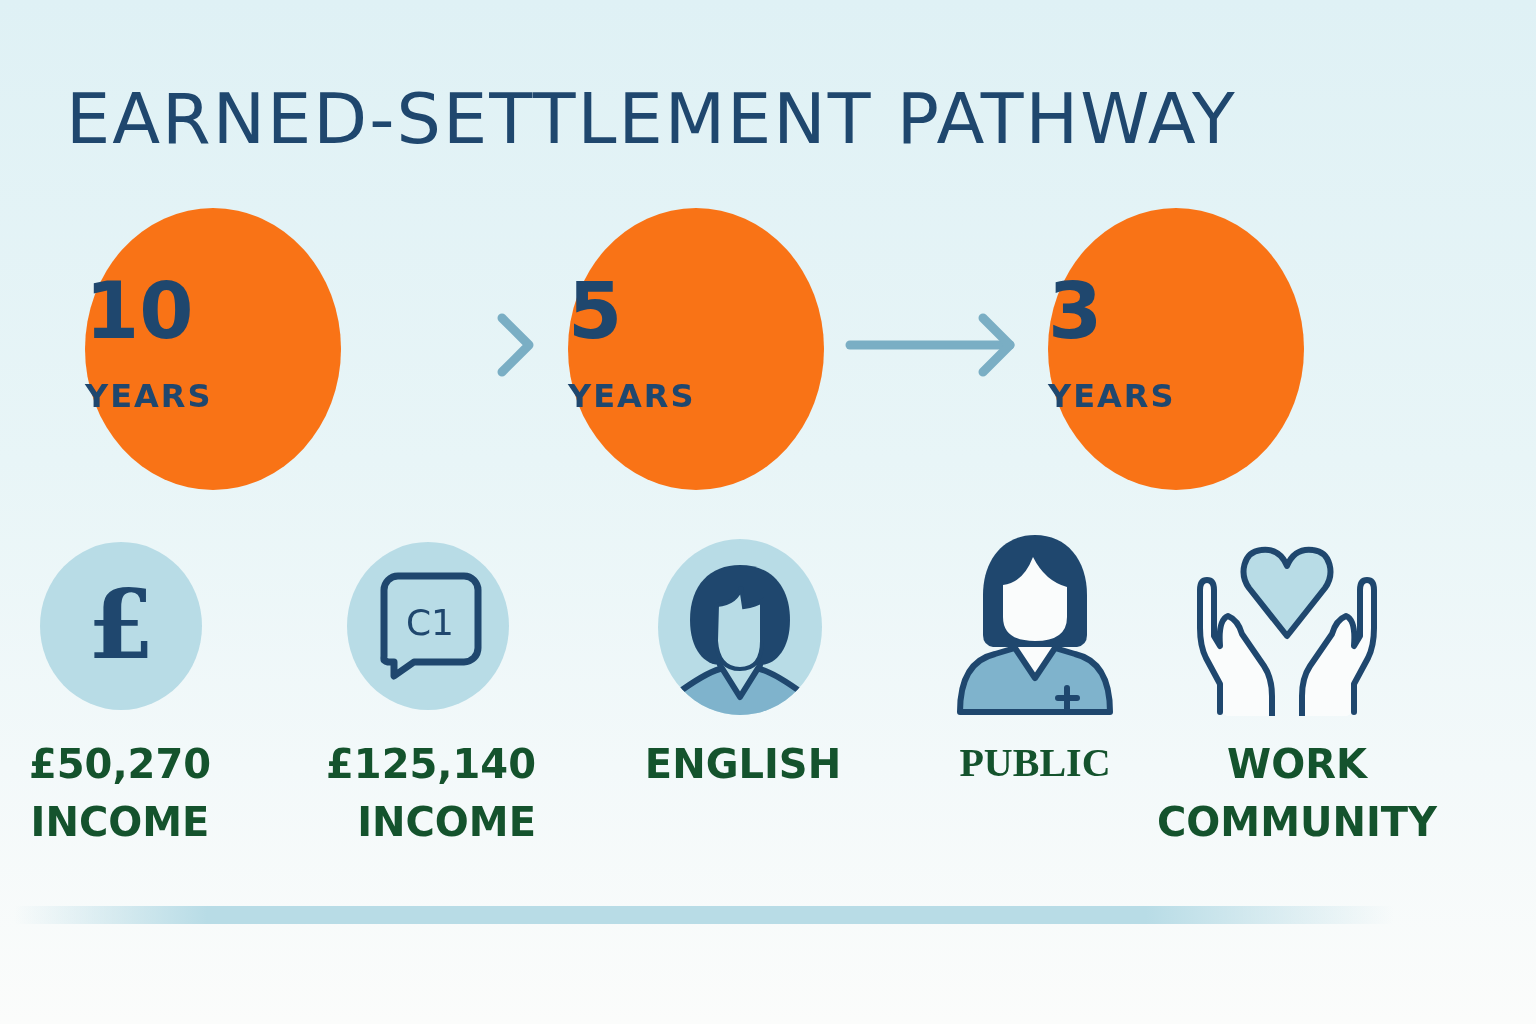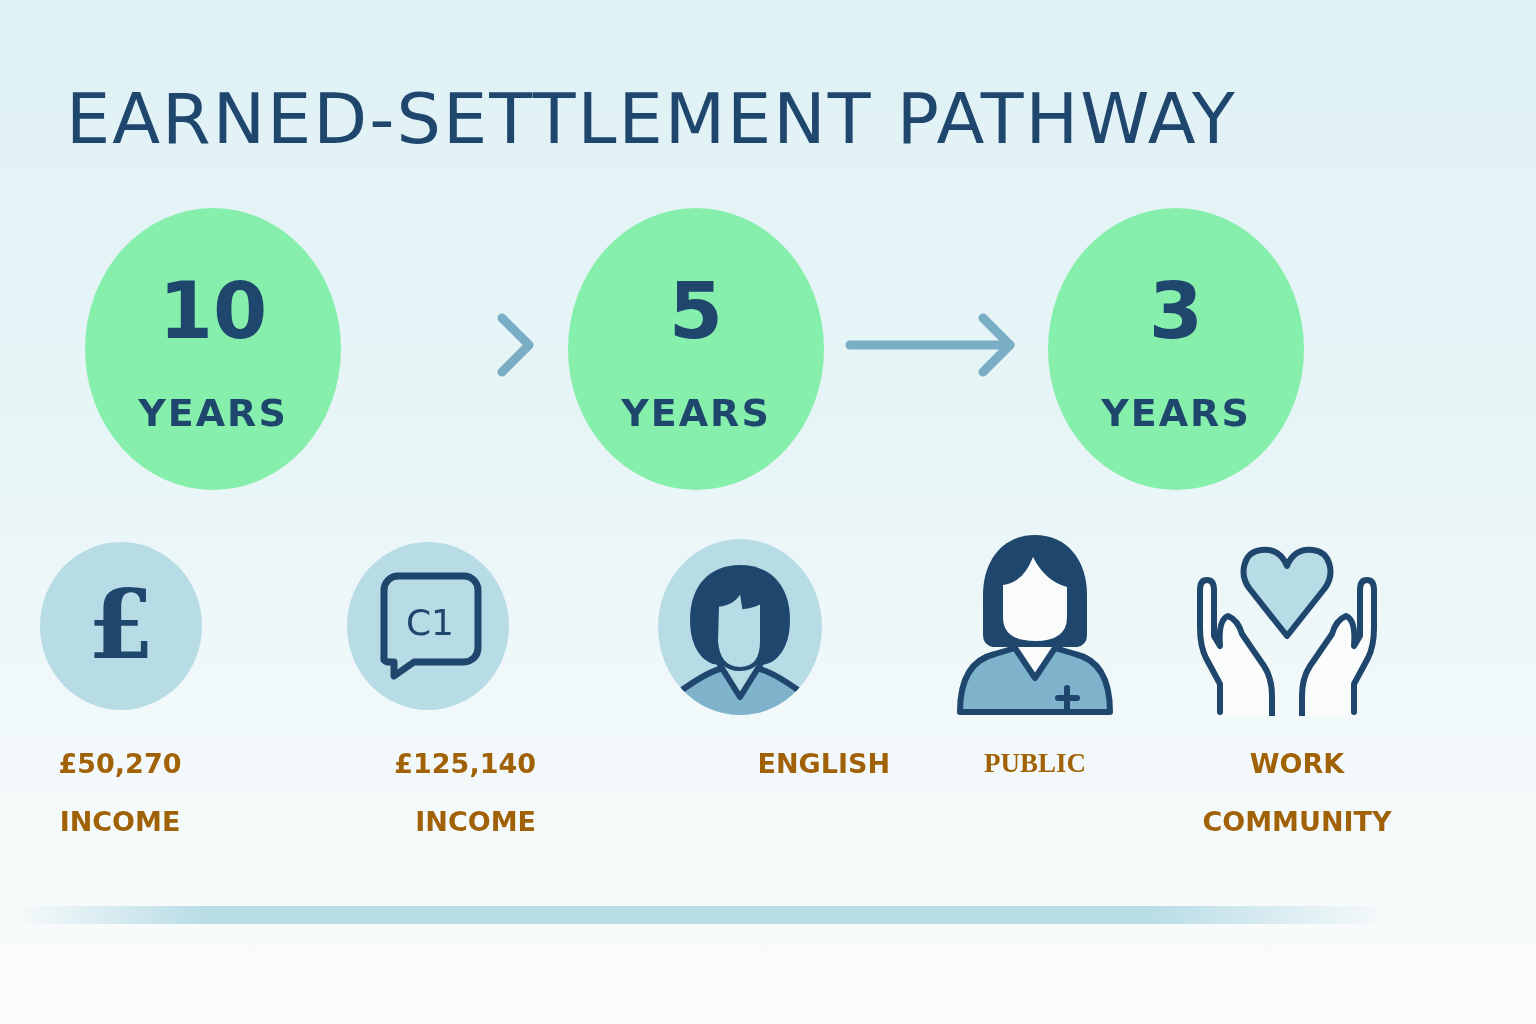--- a/index.html
+++ b/index.html
@@ -1,26 +1,26 @@
 <!DOCTYPE html>
 <html><head>
 <meta charset="utf-8">
 <style>
   html,body{margin:0;padding:0;}
   body{width:1536px;height:1024px;overflow:hidden;position:relative;
     font-family:"DejaVu Sans","Liberation Sans",sans-serif;
     background:linear-gradient(180deg,#dff1f5 0%,#e8f5f7 45%,#f3f9fa 75%,#fbfcfb 100%);
     color:#1f476e;}
   .title{position:absolute;left:66px;top:84px;font-size:70px;font-weight:normal;letter-spacing:2px;color:#1f476e;line-height:1;}
-  .big-circle{position:absolute;width:256px;height:282px;border-radius:50%;background:#86efac;text-align:center;text-decoration:underline;}
+  .big-circle{position:absolute;width:256px;height:282px;border-radius:50%;background:#f97316;text-decoration:underline;}
   .big-num{position:absolute;left:0;right:0;top:64px;font-size:78px;font-weight:bold;line-height:1;color:#1f476e;}
-  .big-unit{position:absolute;left:0;right:0;top:186px;font-size:38px;font-weight:bold;letter-spacing:2px;line-height:1;color:#1f476e;}
+  .big-unit{position:absolute;left:0;right:0;top:172px;font-size:32px;font-weight:bold;letter-spacing:2px;line-height:1;color:#1f476e;}
   .arrow{position:absolute;}
   .icon{position:absolute;}
-  .label{position:absolute;text-align:center;font-size:27px;font-weight:bold;line-height:58px;color:#a16207;}
+  .label{position:absolute;text-align:center;font-size:40px;font-weight:bold;line-height:58px;color:#14532d;}
   .bar{position:absolute;left:14px;top:906px;width:1380px;height:18px;
     background:linear-gradient(90deg,rgba(184,220,230,0) 0%,#b8dce6 14%,#b8dce6 82%,rgba(184,220,230,0) 100%);}
 </style>
 </head>
 <body>
 
 <div class="title">EARNED-SETTLEMENT PATHWAY</div>
 
 <div class="big-circle" style="left:85px;top:208px;">
   <div class="big-num">10</div>
@@ -92,21 +92,21 @@
 </svg>
 
 <div class="label" style="left:20px;top:735px;width:200px;">
   <div>£50,270</div>
   <div>INCOME</div>
 </div>
 <div class="label" style="left:320px;top:735px;width:216px;text-align:right;">
   <div>£125,140</div>
   <div>INCOME</div>
 </div>
-<div class="label" style="left:596px;top:735px;width:294px;text-align:right;">
+<div class="label" style="left:596px;top:735px;width:294px;">
   <div>ENGLISH</div>
 </div>
 <div class="label" style="left:940px;top:734px;width:190px;font-family:Liberation Serif, serif;">
   <div>PUBLIC</div>
 </div>
 <div class="label" style="left:1150px;top:735px;width:294px;">
   <div>WORK</div>
   <div>COMMUNITY</div>
 </div>
 

